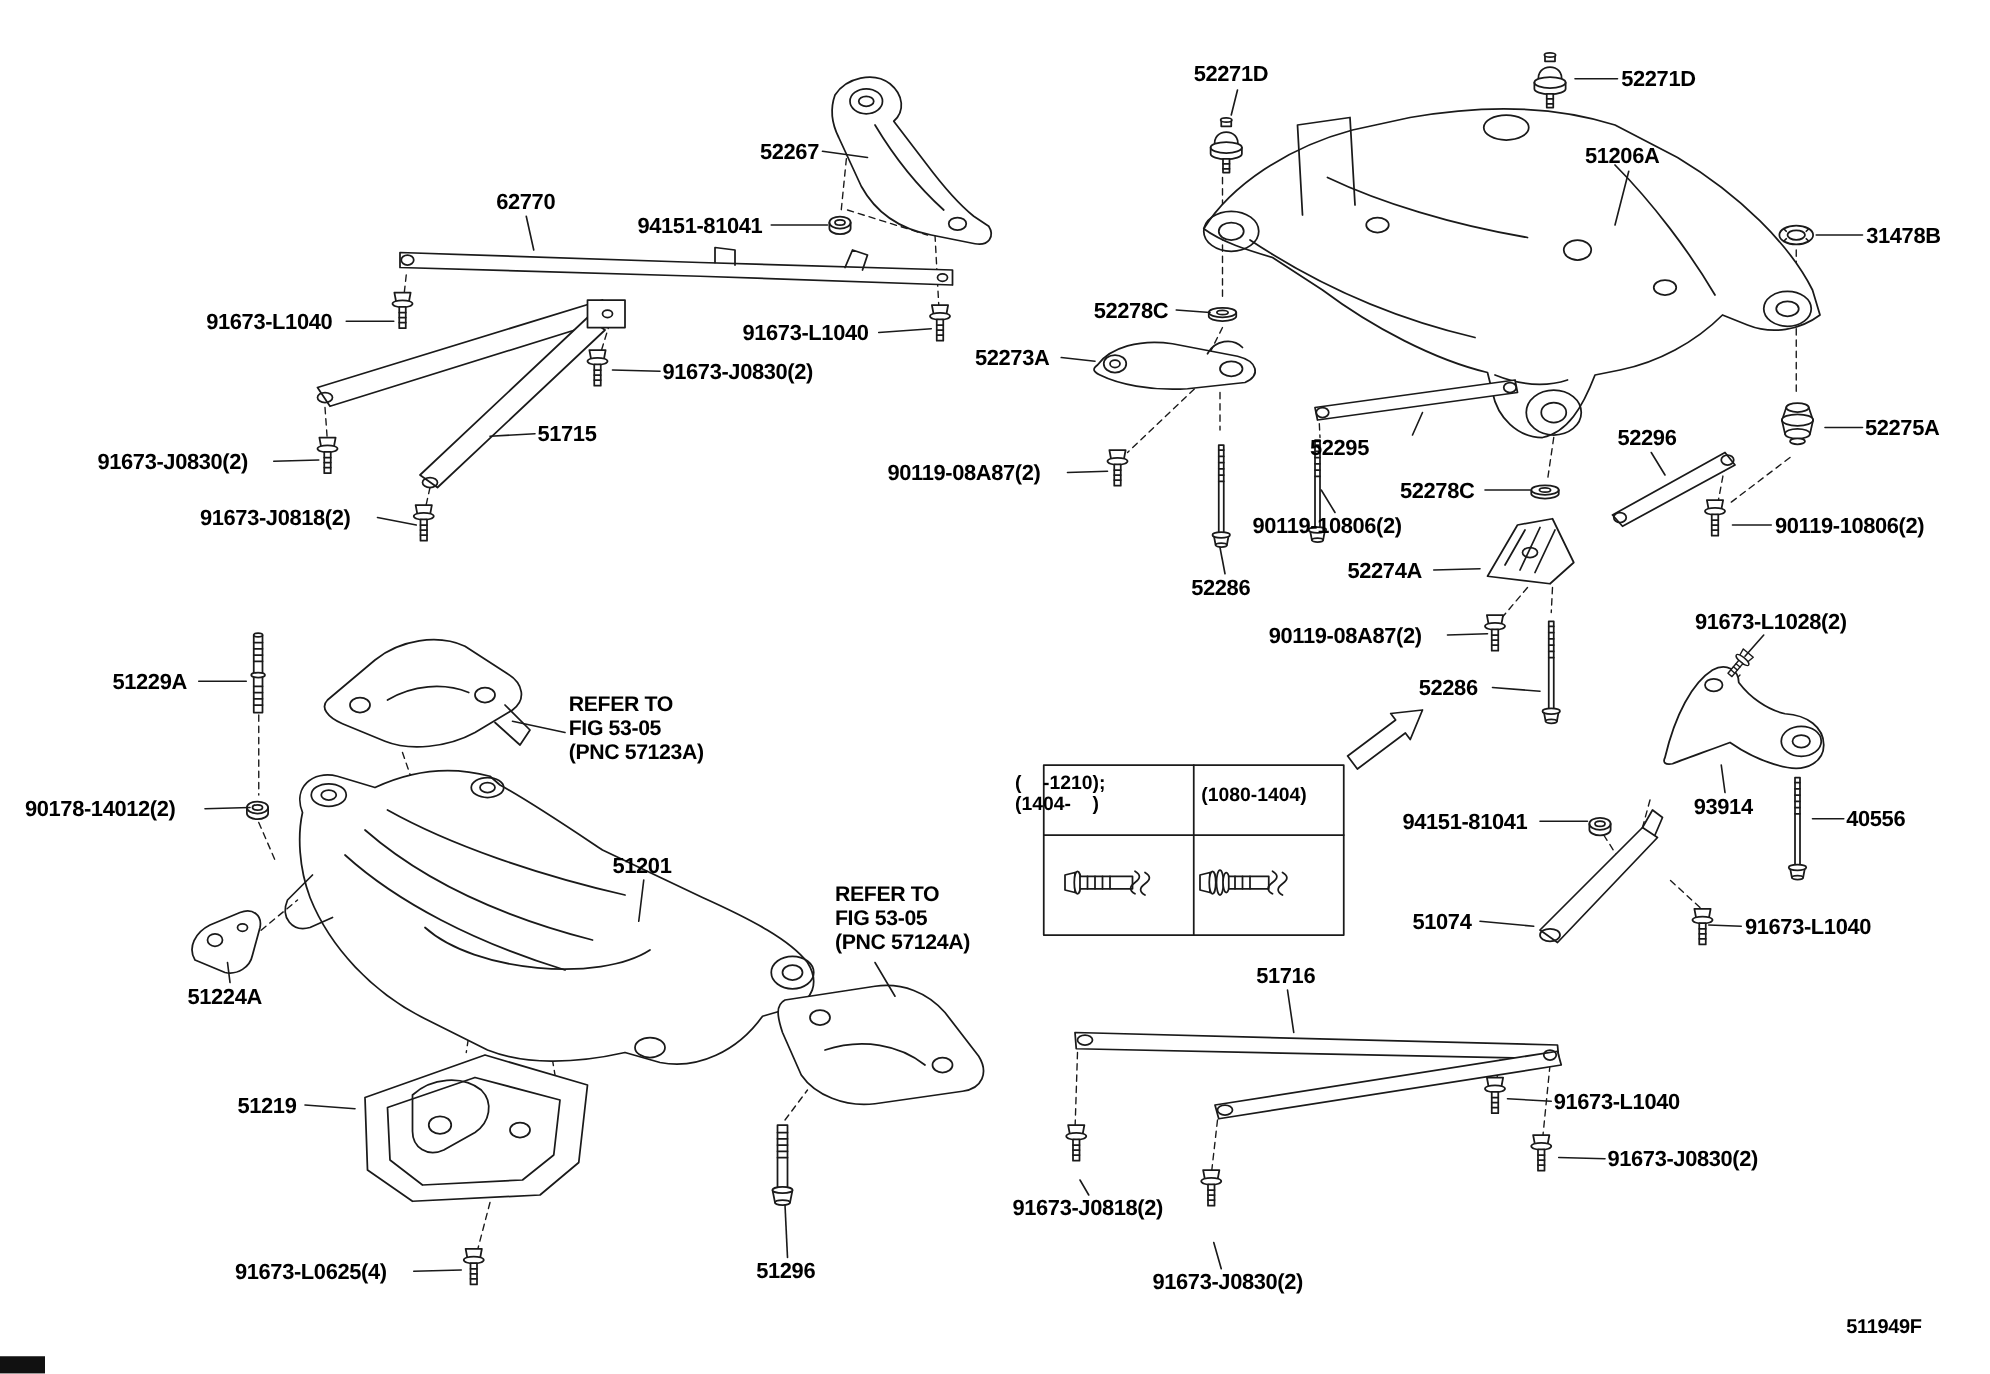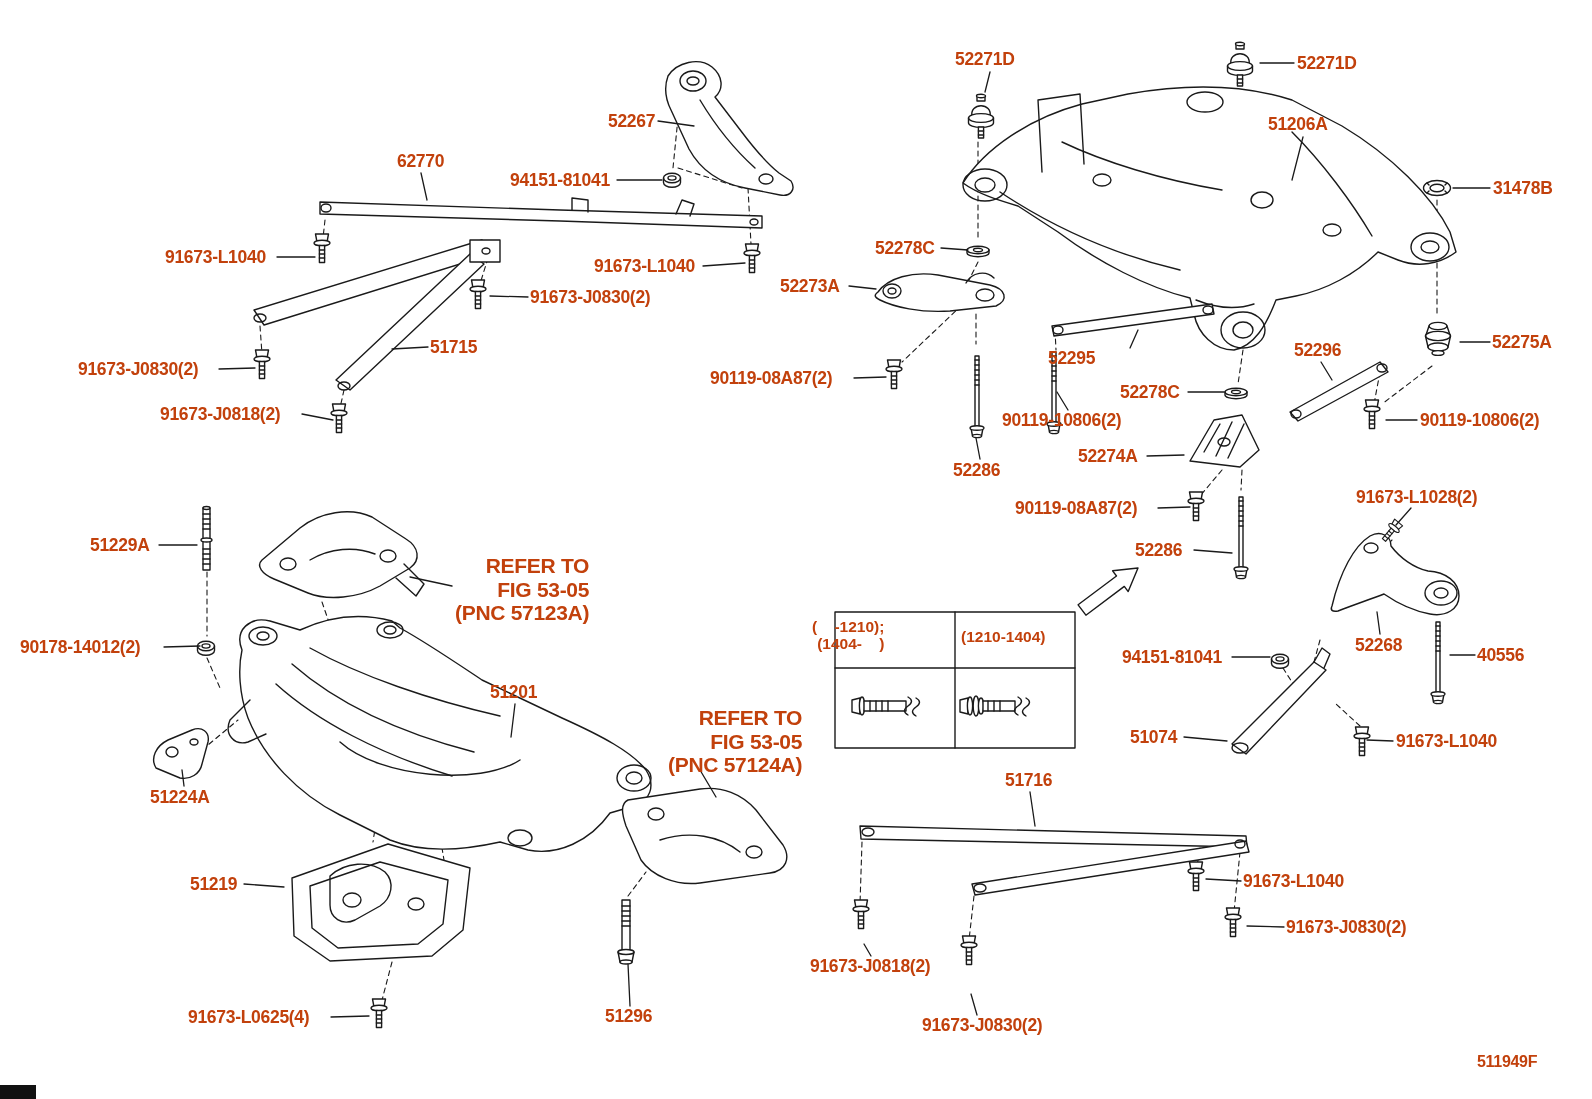--- a/index.html
+++ b/index.html
@@ -1,21 +1,21 @@
 <!DOCTYPE html>
 <html><head>
 <meta charset="utf-8">
 <style>
   html,body{margin:0;padding:0;background:#fff;}
   .stage{position:relative;width:1592px;height:1099px;background:#ffffff;overflow:hidden;
          font-family:"Liberation Sans", sans-serif;}
   .art{position:absolute;left:0;top:0;}
-  .lbl{position:absolute;font-weight:bold;font-size:17.5px;line-height:1.12;color:#c2410c;
-       white-space:pre;letter-spacing:-0.3px;text-align:right;}
-  .note{font-size:21px;}
+  .lbl{position:absolute;font-weight:bold;font-size:17.5px;line-height:1.12;color:#000000;
+       white-space:pre;letter-spacing:-0.3px;}
+  .note{font-size:17px;}
   .inset-txt{font-size:15.5px;letter-spacing:0;}
   .doc-code{font-size:16px;font-weight:bold;}
   .corner-mark{position:absolute;left:0;top:1085px;width:36px;height:14px;background:#111;}
 </style>
 </head>
 <body>
 
 <div class="stage">
 
   <svg class="art" width="1592" height="1099" viewBox="0 0 1592 1099" xmlns="http://www.w3.org/2000/svg">
@@ -392,21 +392,21 @@
   <div class="lbl" style="left:160px;top:405px">91673-J0818(2)</div>
   <div class="lbl" style="left:1002px;top:411px">90119-10806(2)</div>
   <div class="lbl" style="left:1420px;top:411px">90119-10806(2)</div>
   <div class="lbl" style="left:953px;top:461px">52286</div>
   <div class="lbl" style="left:1078px;top:447px">52274A</div>
   <div class="lbl" style="left:1015px;top:499px">90119-08A87(2)</div>
   <div class="lbl" style="left:1356px;top:488px">91673-L1028(2)</div>
   <div class="lbl" style="left:90px;top:536px">51229A</div>
   <div class="lbl" style="left:1135px;top:541px">52286</div>
   <div class="lbl" style="left:20px;top:638px">90178-14012(2)</div>
-  <div class="lbl" style="left:1355px;top:636px">52268</div>
+  <div class="lbl" style="left:1355px;top:636px">93914</div>
   <div class="lbl" style="left:1477px;top:646px">40556</div>
   <div class="lbl" style="left:1122px;top:648px">94151-81041</div>
   <div class="lbl" style="left:490px;top:683px">51201</div>
   <div class="lbl" style="left:1130px;top:728px">51074</div>
   <div class="lbl" style="left:1396px;top:732px">91673-L1040</div>
   <div class="lbl" style="left:1005px;top:771px">51716</div>
   <div class="lbl" style="left:150px;top:788px">51224A</div>
   <div class="lbl" style="left:190px;top:875px">51219</div>
   <div class="lbl" style="left:1243px;top:872px">91673-L1040</div>
   <div class="lbl" style="left:1286px;top:918px">91673-J0830(2)</div>
@@ -417,19 +417,19 @@
 
   <div class="lbl note" style="left:455px;top:554px">REFER TO
 FIG 53-05
 (PNC 57123A)</div>
   <div class="lbl note" style="left:668px;top:706px">REFER TO
 FIG 53-05
 (PNC 57124A)</div>
 
   <div class="lbl inset-txt" style="left:812px;top:618px">(    -1210);
 (1404-    )</div>
-  <div class="lbl inset-txt" style="left:961px;top:628px">(1210-1404)</div>
+  <div class="lbl inset-txt" style="left:961px;top:628px">(1080-1404)</div>
 
   <div class="lbl doc-code" style="left:1477px;top:1053px">511949F</div>
 
   <div class="corner-mark"></div>
 
 </div>
 
 </body></html>

